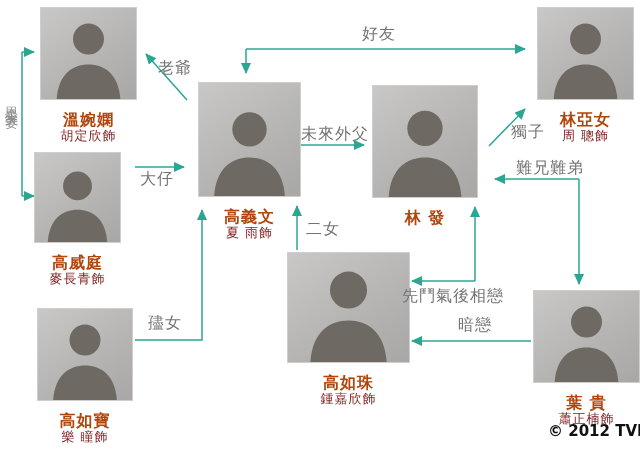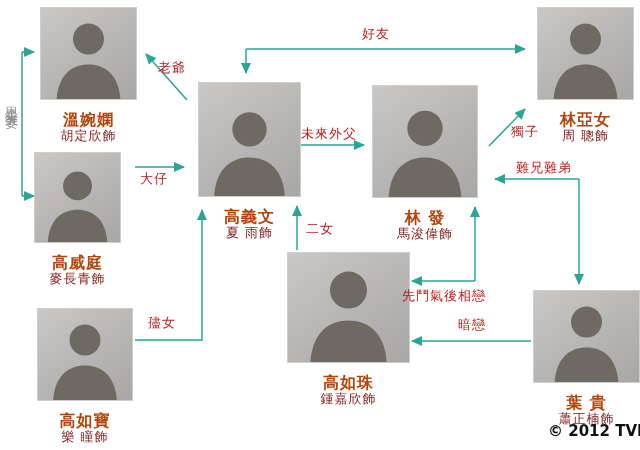--- a/index.html
+++ b/index.html
@@ -17,21 +17,21 @@
   }
   .sil{display:block;width:100%;height:100%;}
   .pname{
     margin-top:11px;font-size:16px;font-weight:bold;color:#b1450c;
     letter-spacing:1px;line-height:17px;white-space:nowrap;
   }
   .pactor{
     font-size:13px;color:#7f1d1d;letter-spacing:1px;line-height:15px;white-space:nowrap;
   }
   .rlabel{
-    position:absolute;font-size:13px;color:#b91c1c;letter-spacing:1px;
+    position:absolute;font-size:16px;color:#737373;letter-spacing:1px;
     line-height:15px;white-space:nowrap;
   }
   .vlabel{
     position:absolute;font-size:13px;color:#8e8e8e;
     writing-mode:vertical-rl;text-orientation:upright;letter-spacing:3px;
     white-space:nowrap;
   }
   .copyright{
     position:absolute;left:548px;top:422px;width:86px;text-align:right;
     font-size:15px;font-weight:bold;color:#111111;white-space:nowrap;
@@ -124,21 +124,20 @@
   </div>
 
   <div class="person" style="left:372px;top:85px;width:106px">
     <div class="photo" style="height:113px">
       <svg class="sil" viewBox="0 0 100 100" preserveAspectRatio="xMidYMax meet">
           <circle cx="50" cy="34" r="17" fill="#6e6962"></circle>
           <path d="M15,100 C17,72 33,62 50,62 C67,62 83,72 85,100 Z" fill="#6e6962"></path>
         </svg>
     </div>
     <div class="pname">林 發</div>
-    <div class="pactor">馬浚偉飾</div>
   </div>
 
   <div class="person" style="left:537px;top:7px;width:97px">
     <div class="photo" style="height:93px">
       <svg class="sil" viewBox="0 0 100 100" preserveAspectRatio="xMidYMax meet">
           <circle cx="50" cy="34" r="17" fill="#6e6962"></circle>
           <path d="M15,100 C17,72 33,62 50,62 C67,62 83,72 85,100 Z" fill="#6e6962"></path>
         </svg>
     </div>
     <div class="pname">林亞女</div>

